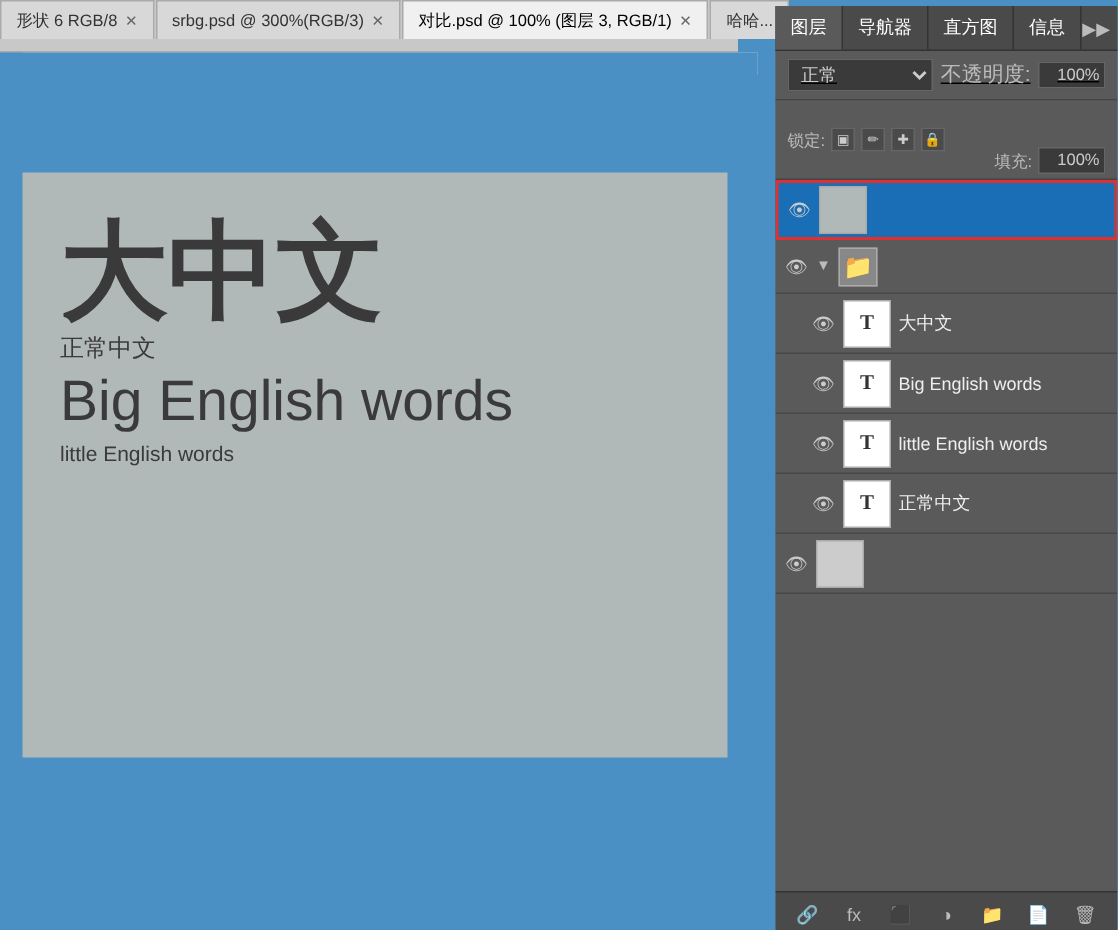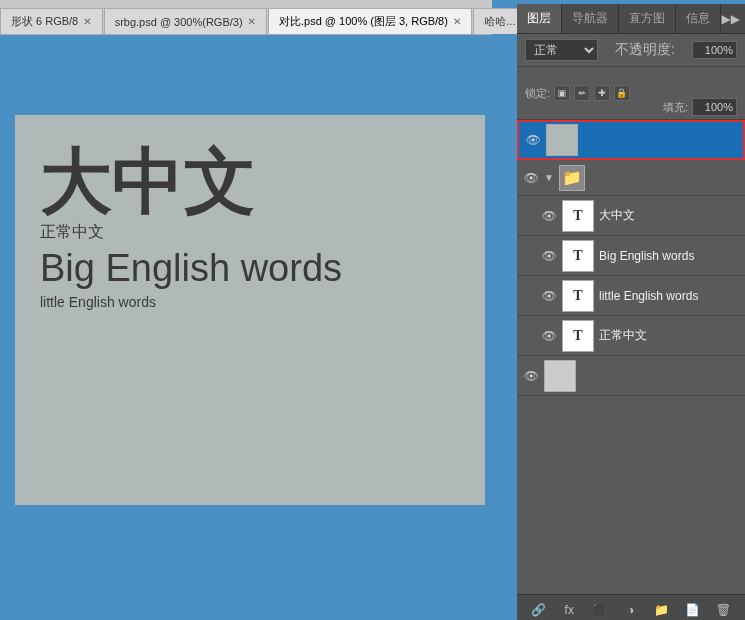--- a/index.html
+++ b/index.html
@@ -65,21 +65,21 @@
 
     
     .tab-bar {
       position: absolute;
       top: 0;
       left: 0;
       right: 253px;
       height: 35px;
       background: #c8c8c8;
       display: flex;
-      align-items: flex-end;
+      align-items: flex-start;
       border-bottom: 1px solid #aaa;
     }
 
     .tab {
       height: 26px;
       padding: 0 10px;
       display: flex;
       align-items: center;
       font-size: 11px;
       color: #333;
@@ -144,21 +144,21 @@
       align-items: center;
       border-bottom: 1px solid #333;
     }
 
     .panel-tab {
       padding: 0 10px;
       height: 100%;
       display: flex;
       align-items: center;
       font-size: 12px;
-      color: #a3a3a3;
+      color: #ffffff;
       cursor: pointer;
       border-right: 1px solid #333;
     }
 
     .panel-tab.active {
       background: #5a5a5a;
       color: #fff;
     }
 
     
@@ -169,21 +169,22 @@
       overflow: hidden;
     }
 
     
     .mode-row {
       display: flex;
       align-items: center;
       padding: 5px 8px;
       background: #5a5a5a;
       border-bottom: 1px solid #444;
-      gap: 17px;
+      gap: 5px;
+      text-decoration: underline;
     }
 
     .mode-select {
       flex: 1;
       height: 22px;
       background: #3a3a3a;
       border: 1px solid #666;
       color: #ccc;
       font-size: 12px;
       padding: 0 4px;
@@ -382,21 +383,21 @@
 <div class="tab-bar">
   <div class="tab">
     <span>形状 6 RGB/8</span>
     <span class="tab-close">✕</span>
   </div>
   <div class="tab">
     <span>srbg.psd @ 300%(RGB/3)</span>
     <span class="tab-close">✕</span>
   </div>
   <div class="tab active">
-    <span>对比.psd @ 100% (图层 3, RGB/8)</span>
+    <span>对比.psd @ 100% (图层 3, RGB/1)</span>
     <span class="tab-close">✕</span>
   </div>
   <div class="tab">
     <span>哈哈...</span>
   </div>
 </div>
 
 <div class="ruler-h"></div>
 
 <div class="ruler-v"></div>

